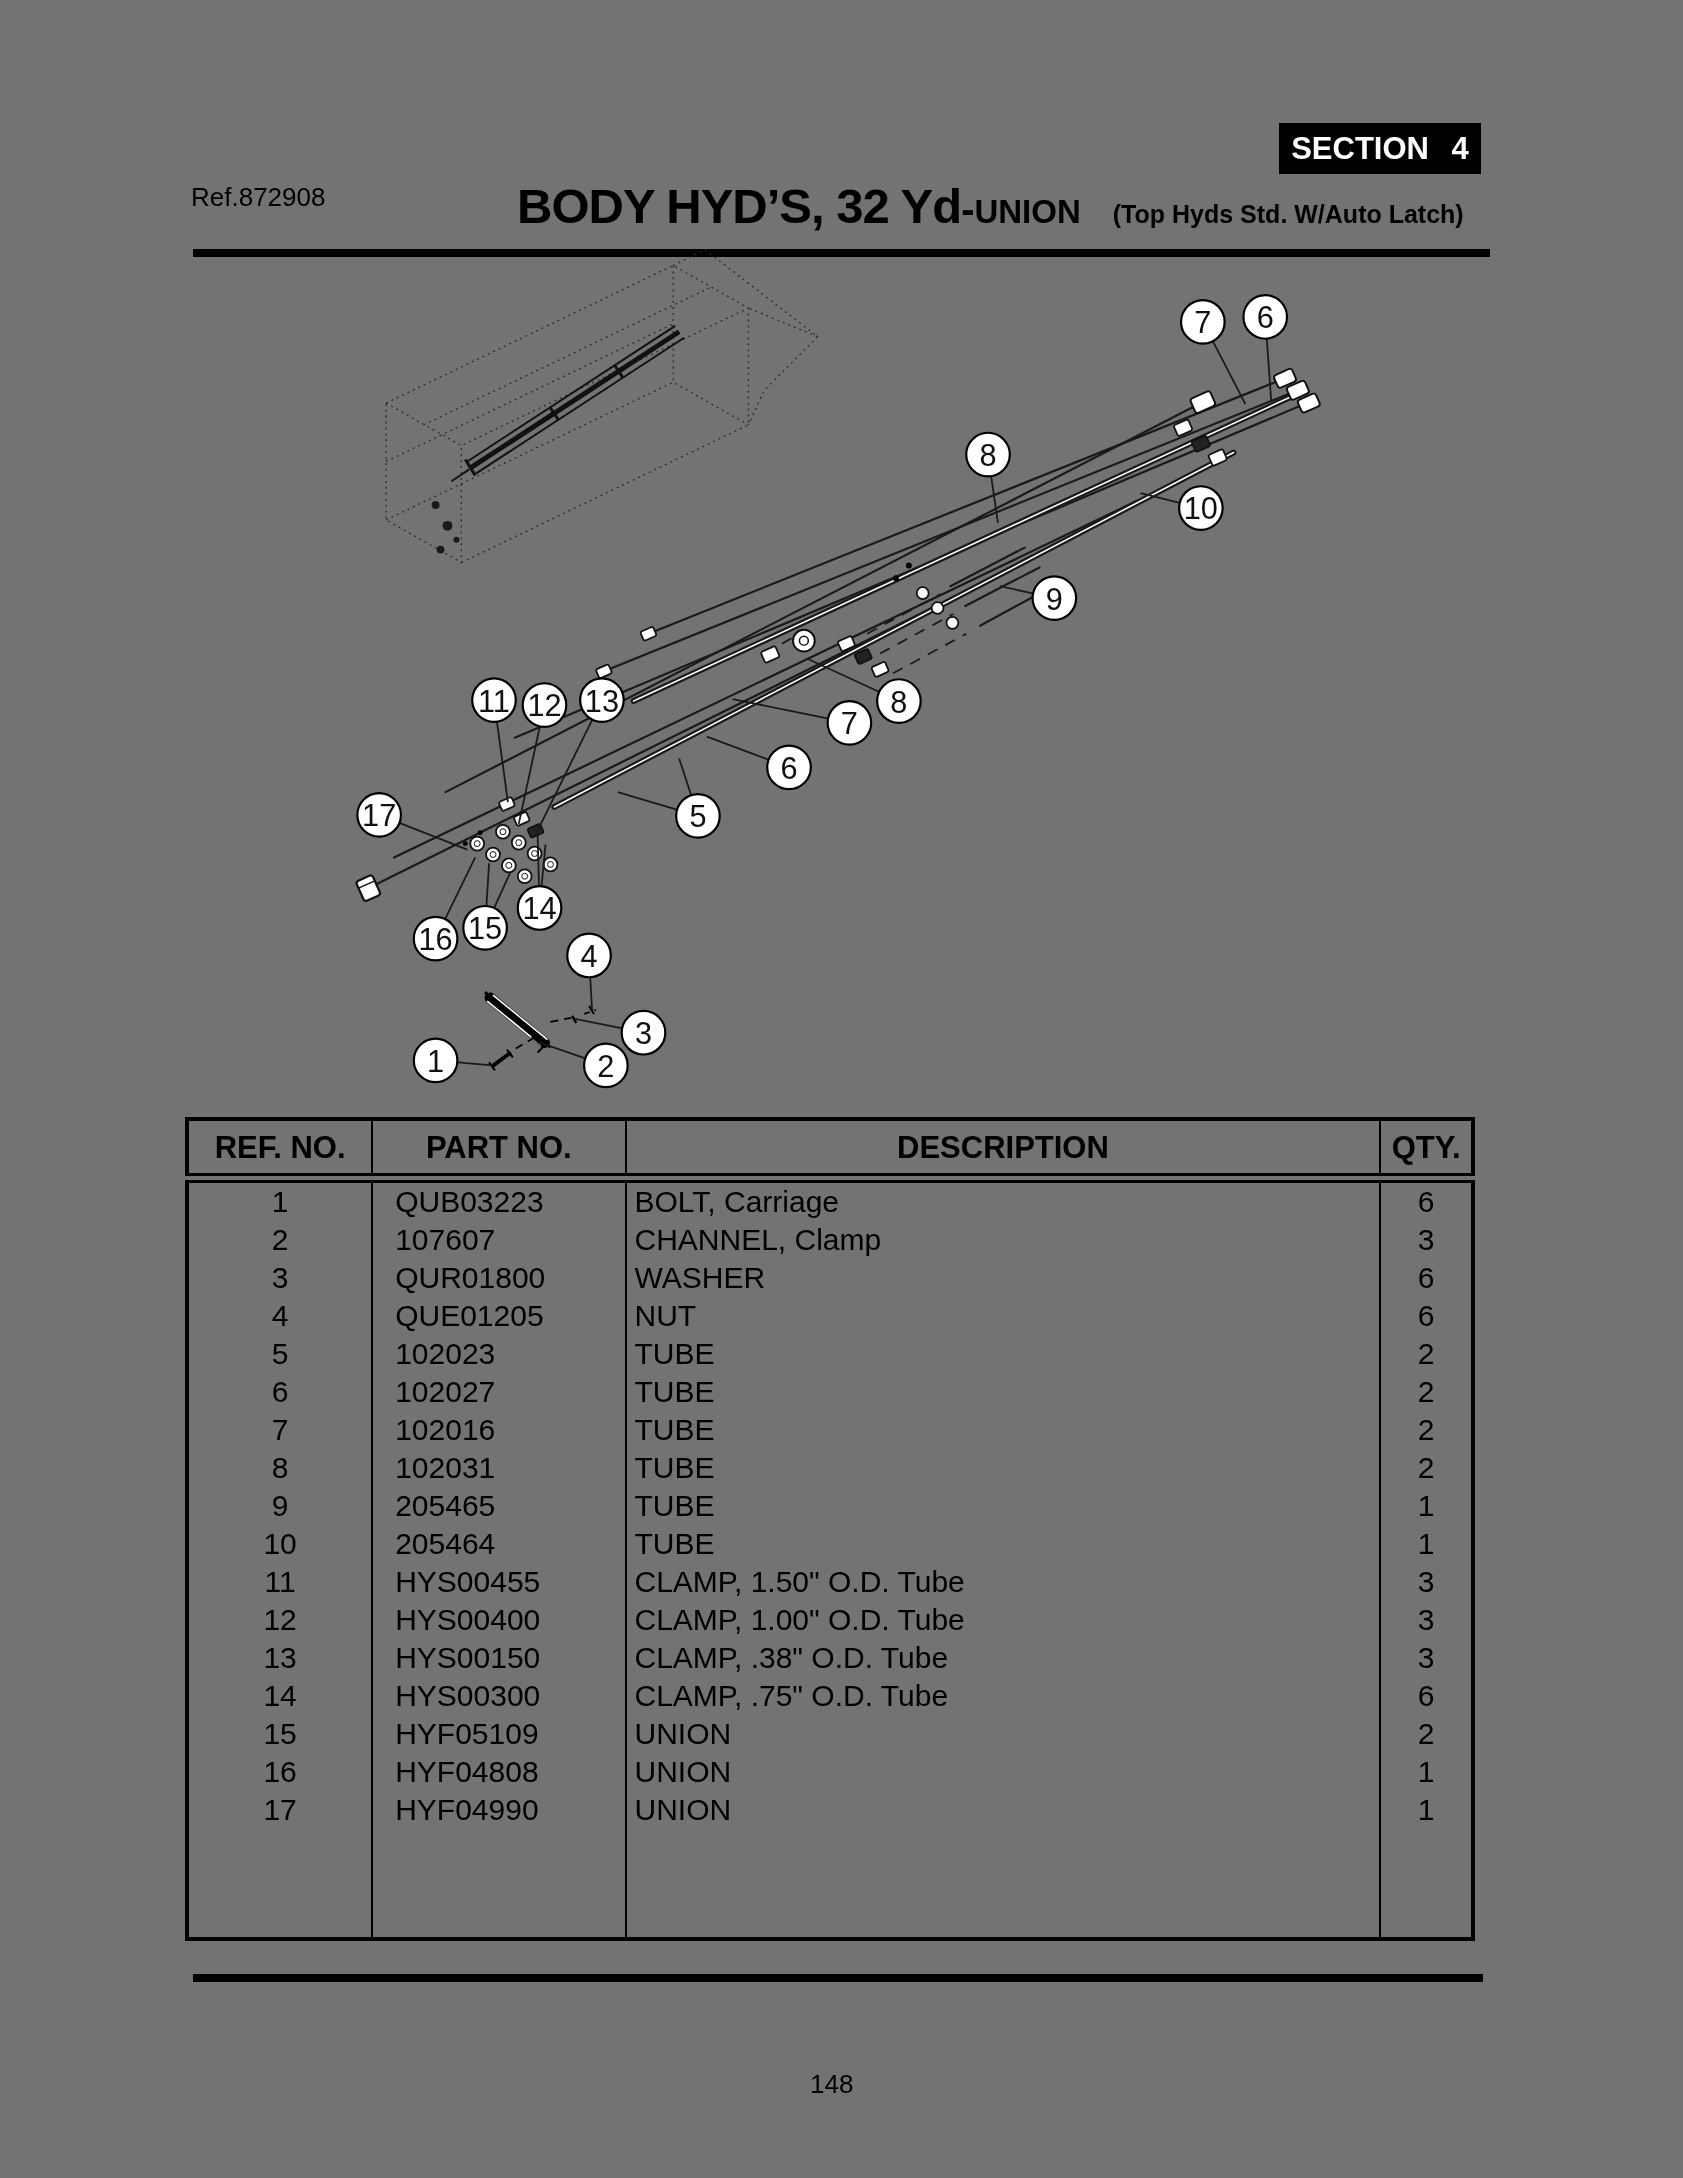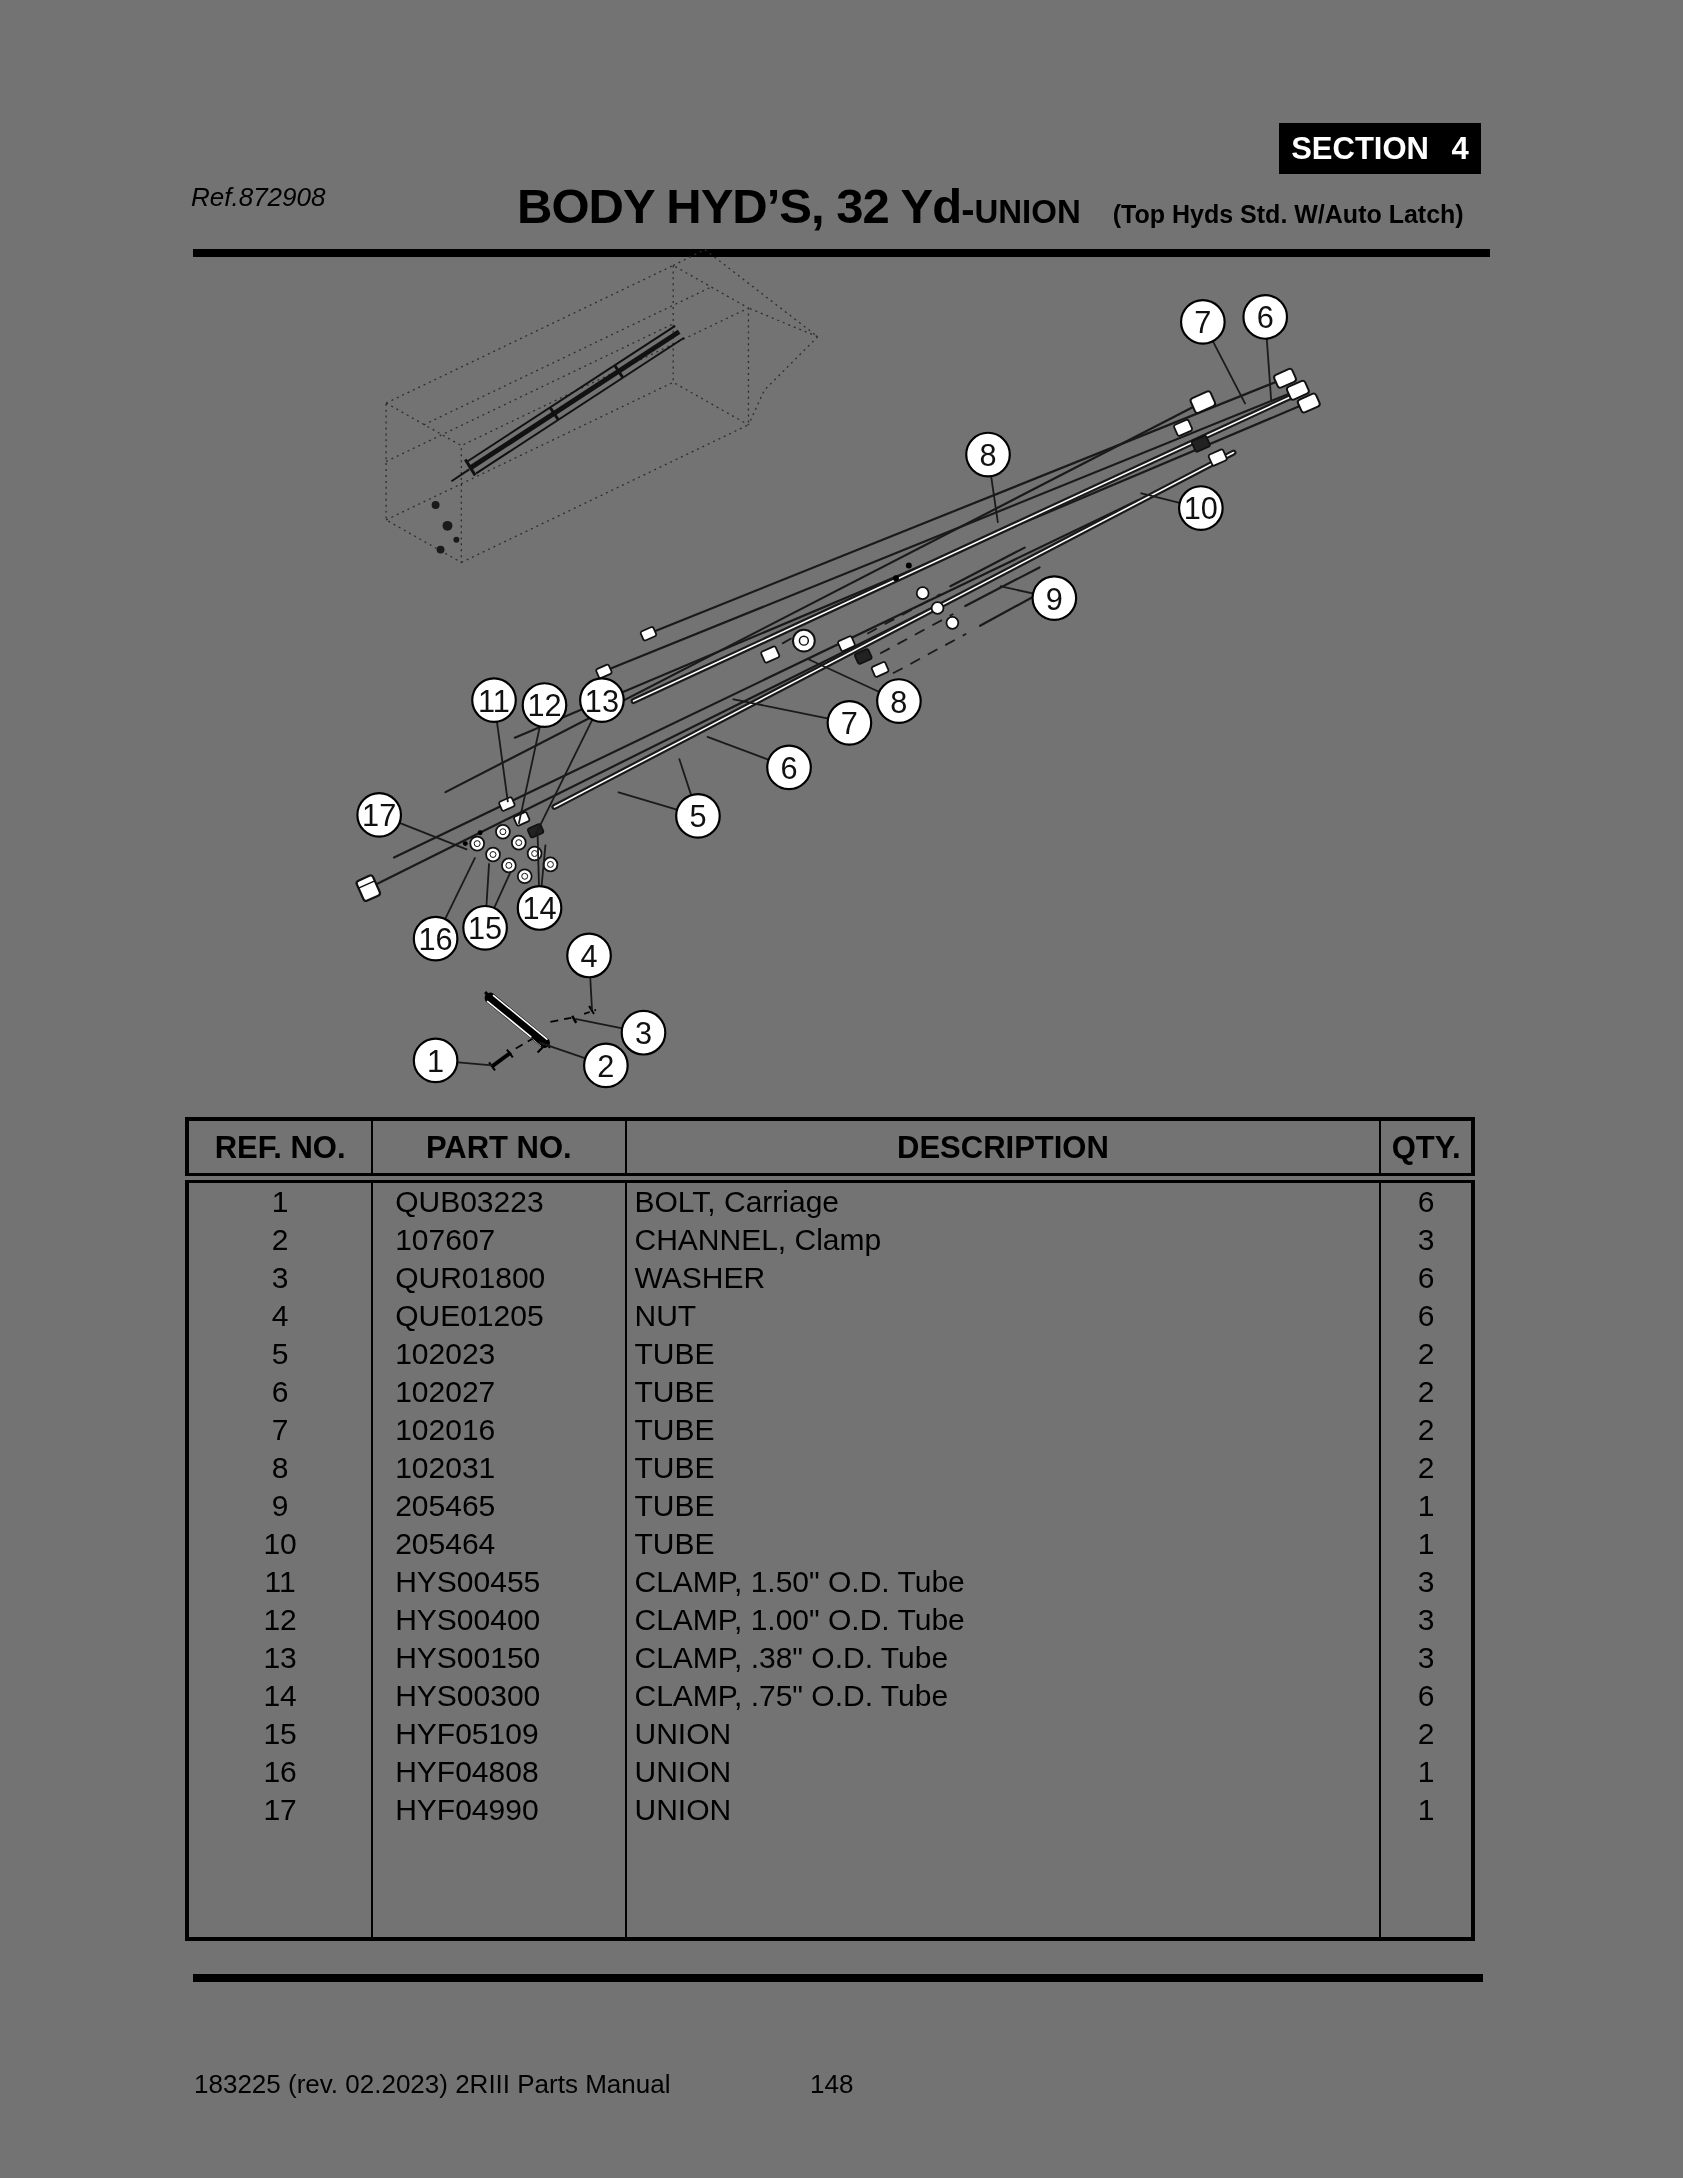--- a/index.html
+++ b/index.html
@@ -2,21 +2,21 @@
 <html><head>
 <meta charset="utf-8">
 <style>
   html,body{margin:0;padding:0;background:#e8e8e8;}
   .page{position:relative;width:1683px;height:2178px;background:#737373;margin:0 auto;
         font-family:"Liberation Sans",sans-serif;color:#000;overflow:hidden;}
 
   .section-badge{position:absolute;left:1279px;top:123px;width:202px;height:51px;
         background:#000;color:#fff;font-size:31px;font-weight:bold;
         display:flex;align-items:center;justify-content:center;word-spacing:14px;}
-  .ref-label{position:absolute;left:191px;top:182px;font-style:italic;font-size:26px;}
+  .ref-label{position:absolute;left:191px;top:182px;font-size:26px;}
   .title-row{position:absolute;left:517px;top:178px;width:990px;display:flex;
         align-items:baseline;white-space:nowrap;}
   .title-main{font-size:49px;font-weight:bold;letter-spacing:-1px;}
   .title-dash{font-size:40px;font-weight:bold;}
   .title-sub{font-size:33px;font-weight:bold;}
   .title-note{font-size:25px;font-weight:bold;margin-left:32px;}
   .top-rule{position:absolute;left:193px;top:249px;width:1297px;height:8px;background:#000;}
 
   svg.diagram{position:absolute;left:0;top:0;width:1683px;height:1117px;}
   svg.diagram text{font-family:"Liberation Sans",sans-serif;font-size:31px;fill:#111;
@@ -441,17 +441,16 @@
             <td class="ref"></td>
             <td class="part"></td>
             <td class="desc"></td>
             <td class="qty"></td>
           </tr>
         </tbody>
     </table>
   </div>
 
   <div class="bottom-rule"></div>
-  <div class="footer-left">183225  (rev. 02.2023) 2RIII Parts Manual</div>
   <div class="footer-page">148</div>
 
 </div>
 
 
 </body></html>

